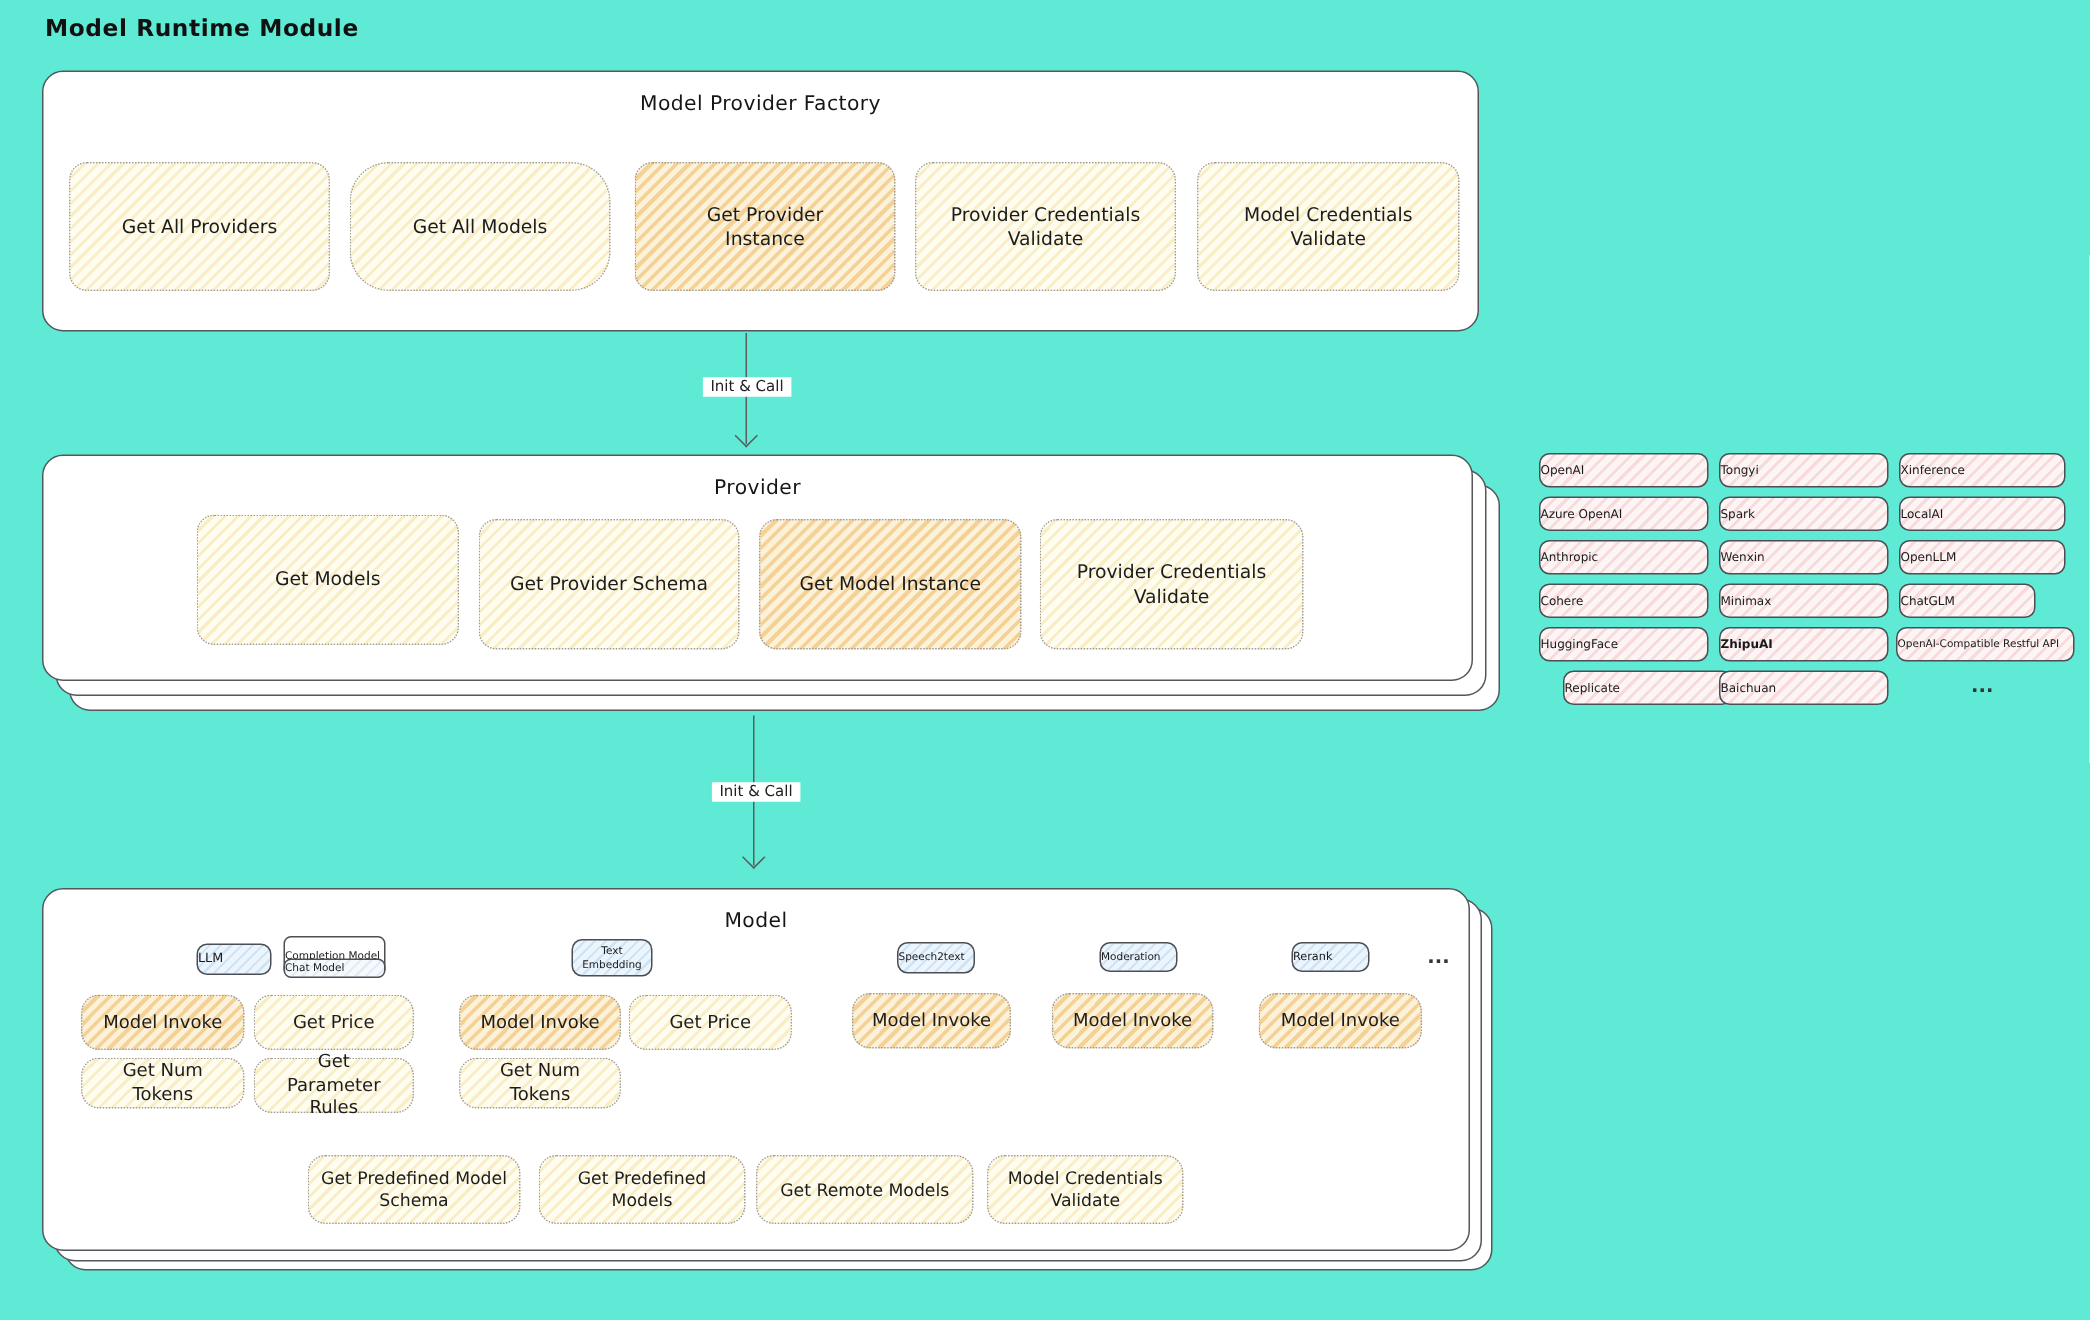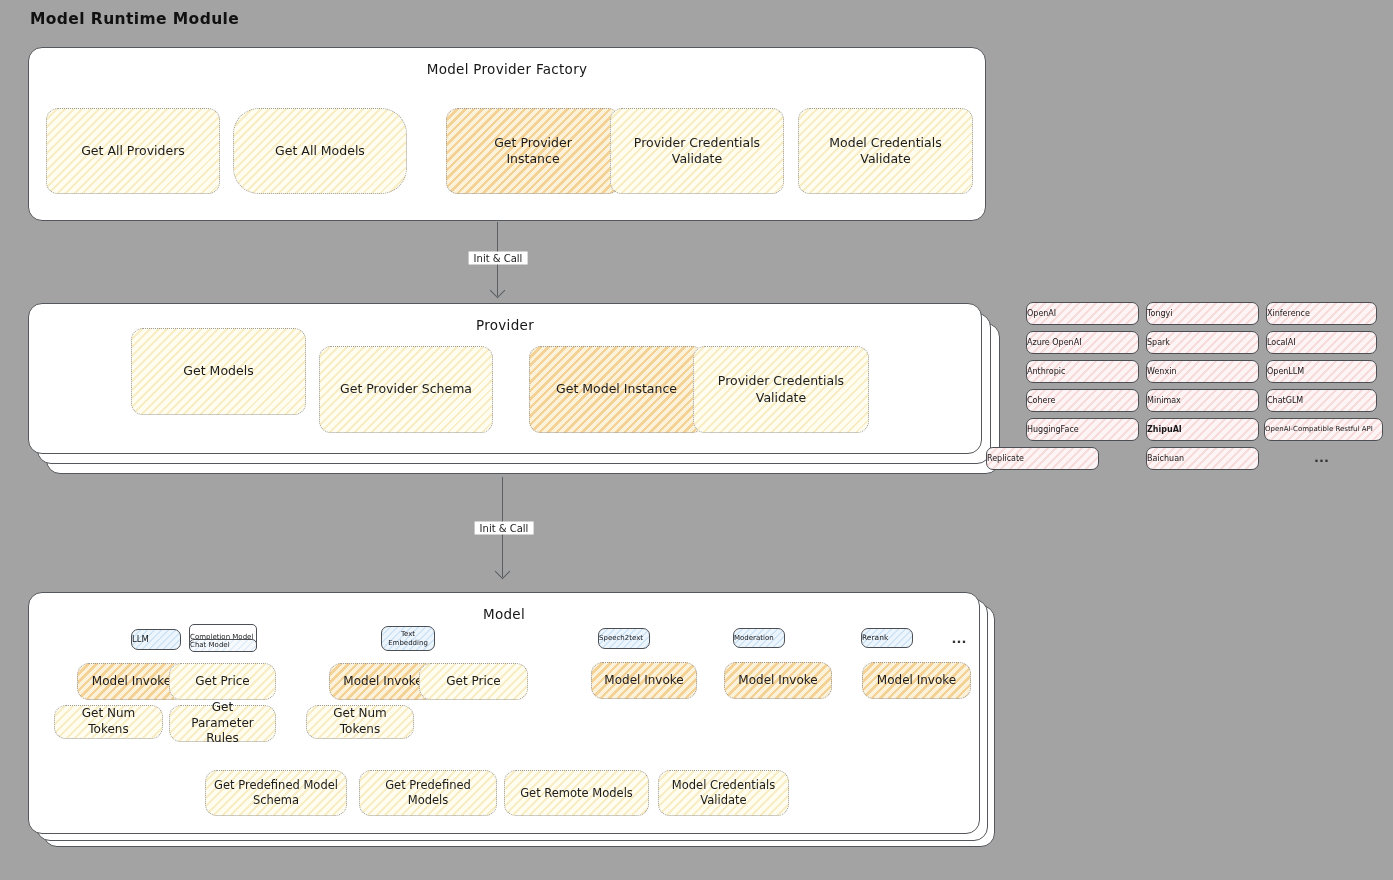--- a/index.html
+++ b/index.html
@@ -1,17 +1,17 @@
 <!DOCTYPE html>
 <html><head>
 <meta charset="utf-8">
 <style>
   html,body { margin:0; padding:0; background:#ffffff; }
   .canvas {
-    position:relative; width:1393px; height:880px; background:#a3a3a3;
+    position:relative; width:1393px; height:880px; background:#5eead4;
     font-family:"DejaVu Sans", sans-serif; color:#1c1c1c; overflow:hidden;
   }
   .page-title {
     position:absolute; left:30px; top:10px;
     font-size:15.5px; font-weight:700; letter-spacing:0.4px; color:#111;
   }
   .sketch-box {
     position:absolute; background:#ffffff;
     border:1.4px solid #54575b; border-radius:14px;
   }
@@ -22,21 +22,20 @@
   .node {
     position:absolute; display:flex; align-items:center; justify-content:center;
     text-align:center; border:1.6px dotted #9b9b9b; border-radius:12px;
     font-size:12.5px; line-height:1.3; color:#1c1c1c; padding:2px 8px; box-sizing:border-box;
   }
   .node.yellow {
     background: repeating-linear-gradient(135deg, rgba(240,215,140,0.42) 0 2px, rgba(255,255,255,0) 2px 6px), #fffdf0;
   }
   .node.orange {
     background: repeating-linear-gradient(135deg, rgba(235,175,80,0.5) 0 2.5px, rgba(255,255,255,0) 2.5px 6px), #fcf2da;
-    margin-left: 23px;
   }
   .node.small { font-size:12px; padding:2px 12px; }
   .node.bottom { font-size:11.5px; padding:2px 8px; }
   .pill {
     position:absolute; display:flex; align-items:center; 
     text-align:center; border:1.3px solid #4b4f54; border-radius:7px;
     box-sizing:border-box; line-height:1.15; color:#19191c;
   }
   .pill.blue {
     background: repeating-linear-gradient(135deg, rgba(150,195,235,0.35) 0 1.5px, rgba(255,255,255,0) 1.5px 5px), #edf5fc;
@@ -94,21 +93,21 @@
     </div>
   </div>
 
   <div class="arrow" style="left:497px; top:222px; height:74px;"></div>
   <div class="arrow-label" style="left:498px; top:258px;">Init &amp; Call</div>
 
   <div class="sketch-box" style="left:46px; top:323px; width:952px; height:149px;"></div>
   <div class="sketch-box" style="left:37px; top:313px; width:952px; height:149px;"></div>
   <div class="sketch-box" style="left:28px; top:303px; width:952px; height:149px;">
     <div class="box-title">Provider</div>
-    <div class="node yellow" style="left:102px; top:24px; width:175px; height:87px;">
+    <div class="node yellow" style="left:102px; top:39px; width:175px; height:87px;">
       <span>Get Models</span>
     </div>
     <div class="node yellow" style="left:290px; top:42px; width:174px; height:87px;">
       <span>Get Provider Schema</span>
     </div>
     <div class="node orange" style="left:477px; top:42px; width:175px; height:87px;">
       <span>Get Model Instance</span>
     </div>
     <div class="node yellow" style="left:664px; top:42px; width:176px; height:87px;">
       <span style="max-width:150px;">Provider Credentials Validate</span>
@@ -123,21 +122,21 @@
     </div>
   <div class="pill pink" style="left:1026px; top:360px; width:113px; height:23px;">
       <span>Anthropic</span>
     </div>
   <div class="pill pink" style="left:1026px; top:389px; width:113px; height:23px;">
       <span>Cohere</span>
     </div>
   <div class="pill pink" style="left:1026px; top:418px; width:113px; height:23px;">
       <span>HuggingFace</span>
     </div>
-  <div class="pill pink" style="left:986px; top:447px; width:113px; height:23px;">
+  <div class="pill pink" style="left:1042px; top:447px; width:113px; height:23px;">
       <span>Replicate</span>
     </div>
 
   <div class="pill pink" style="left:1146px; top:302px; width:113px; height:23px;">
       <span>Tongyi</span>
     </div>
   <div class="pill pink" style="left:1146px; top:331px; width:113px; height:23px;">
       <span>Spark</span>
     </div>
   <div class="pill pink" style="left:1146px; top:360px; width:113px; height:23px;">
@@ -155,21 +154,21 @@
 
   <div class="pill pink" style="left:1266px; top:302px; width:111px; height:23px;">
       <span>Xinference</span>
     </div>
   <div class="pill pink" style="left:1266px; top:331px; width:111px; height:23px;">
       <span>LocalAI</span>
     </div>
   <div class="pill pink" style="left:1266px; top:360px; width:111px; height:23px;">
       <span>OpenLLM</span>
     </div>
-  <div class="pill pink" style="left:1266px; top:389px; width:111px; height:23px;">
+  <div class="pill pink" style="left:1266px; top:389px; width:91px; height:23px;">
       <span>ChatGLM</span>
     </div>
   <div class="pill pink" style="left:1264px; top:418px; width:119px; height:23px; font-size:7px;">
       <span>OpenAI-Compatible Restful API</span>
     </div>
   <div class="ellipsis-text" style="left:1266px; top:450px; width:111px;">...</div>
 
   <div class="arrow" style="left:502px; top:477px; height:100px;"></div>
   <div class="arrow-label" style="left:504px; top:528px;">Init &amp; Call</div>
 

